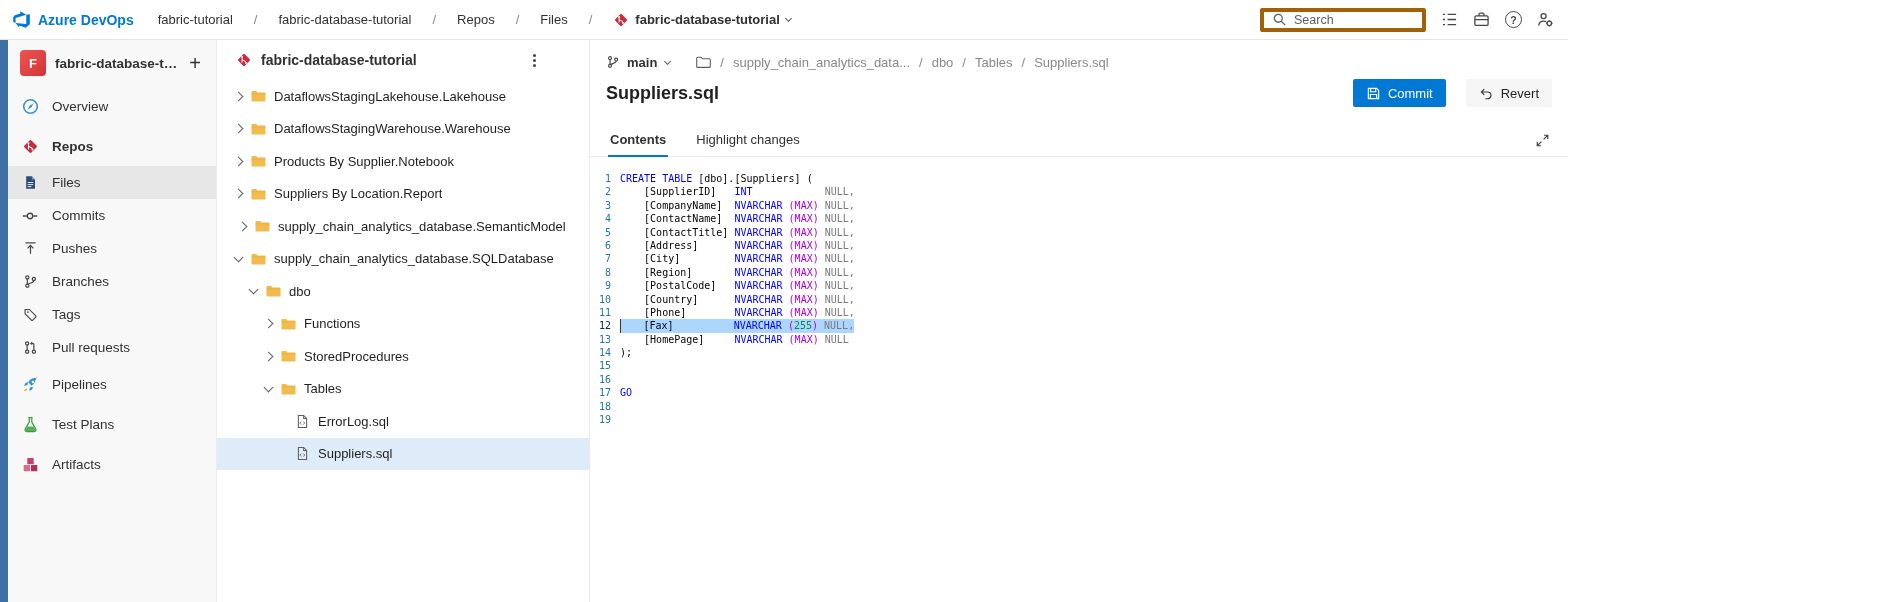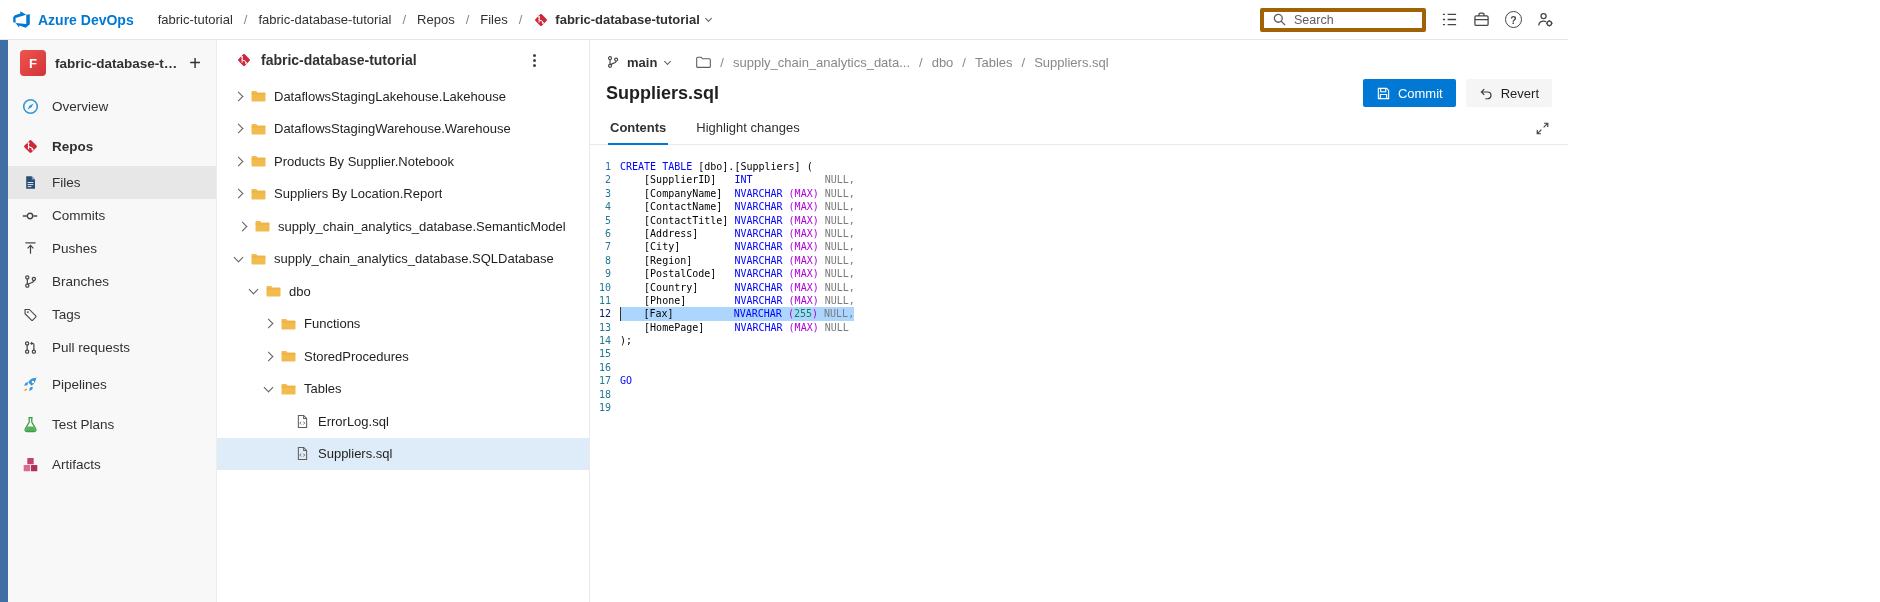--- a/index.html
+++ b/index.html
@@ -6,21 +6,21 @@
   html,body{width:1880px;height:602px;background:#fff;overflow:hidden;
     font-family:"Liberation Sans","DejaVu Sans",sans-serif;color:#323130;font-size:13px}
   .app{width:1568px;height:602px;display:flex;flex-direction:column;background:#bef264}
 
   
   .topbar{height:40px;display:flex;align-items:center;justify-content:space-between;
     padding:0 14px 0 12px;border-bottom:1px solid #e5e5e5;background:#fff;flex:none}
   .tb-left{display:flex;align-items:center}
   .tb-logo{display:flex;align-items:center;margin-right:7px;cursor:pointer}
   .tb-brand{color:var(--accent,#0078d4);font-size:14px;font-weight:600;margin-right:24px;cursor:pointer}
-  .tb-crumbs{display:flex;align-items:center;gap:11px;font-size:13px}
+  .tb-crumbs{display:flex;align-items:center;gap:21px;font-size:13px}
   .crumb{color:#323130;cursor:pointer;white-space:nowrap}
   .sep{color:#8a8886}
   .crumb-last{display:flex;align-items:center;gap:6px;font-weight:600;cursor:pointer}
   .tb-right{display:flex;align-items:center;gap:15px}
   .searchbox{display:flex;align-items:center;gap:7px;width:166px;height:24px;
     border:4px solid #a16207;border-radius:2px;padding:0 8px;background:#fff}
   .searchbox input{border:none;outline:none;flex:1;font-size:12.5px;color:#323130;
     font-family:inherit;background:transparent;min-width:0}
   .searchbox input::placeholder{color:#605e5c}
   .tb-ic{display:flex;align-items:center;cursor:pointer}
@@ -64,26 +64,26 @@
   
   .content{flex:1;min-width:0;display:flex;flex-direction:column;background:#fff}
   .path-row{display:flex;align-items:center;gap:9px;padding:0 16px;margin-top:9px;height:26px;font-size:13px}
   .branch{display:flex;align-items:center;gap:7px;font-weight:600;cursor:pointer}
   .branch .chev{width:5px;height:5px;margin-top:-2px;margin-left:1px}
   .path-folder{margin-left:16px;display:flex;align-items:center;cursor:pointer}
   .pseg{color:#8a8886;cursor:pointer;white-space:nowrap}
   .psep{color:#8a8886}
   .title-row{display:flex;align-items:center;justify-content:space-between;padding:0 16px;margin-top:4px}
   .page-title{font-size:18px;font-weight:600;color:#201f1e}
-  .btns{display:flex;gap:10px}
+  .btns{display:flex;gap:20px}
   .btn{height:28px;display:flex;align-items:center;gap:7px;padding:0 13px;font-size:13px;
     border-radius:2px;cursor:pointer;border:none;font-family:inherit}
   .btn.primary{background:var(--accent,#0078d4);color:#fff}
   .btn.secondary{background:#f5f5f5;color:#201f1e}
-  .tabs-row{display:flex;align-items:flex-end;padding:0 18px;margin-top:6px;border-bottom:1px solid #eaeaea;height:32px}
+  .tabs-row{display:flex;align-items:flex-end;padding:0 18px;margin-top:18px;border-bottom:1px solid #eaeaea;height:32px}
   .tab{margin-right:26px;padding:0 2px 9px;font-size:13px;cursor:pointer;color:#323130;position:relative}
   .tab.active{font-weight:600}
   .tab.active::after{content:"";position:absolute;left:0;right:0;bottom:-1px;height:2px;background:var(--accent,#0078d4)}
   .expand-btn{margin-left:auto;padding-bottom:8px;cursor:pointer;display:flex}
 
   
   .code-area{padding-top:15px;font-family:"DejaVu Sans Mono","Liberation Mono",monospace;
     font-size:10px;line-height:13.4px;flex:1;overflow:hidden}
   .code-line{display:flex;height:13.4px}
   .ln{width:30px;text-align:right;padding-right:9px;color:var(--line-number,#237893);flex:none;user-select:none}

